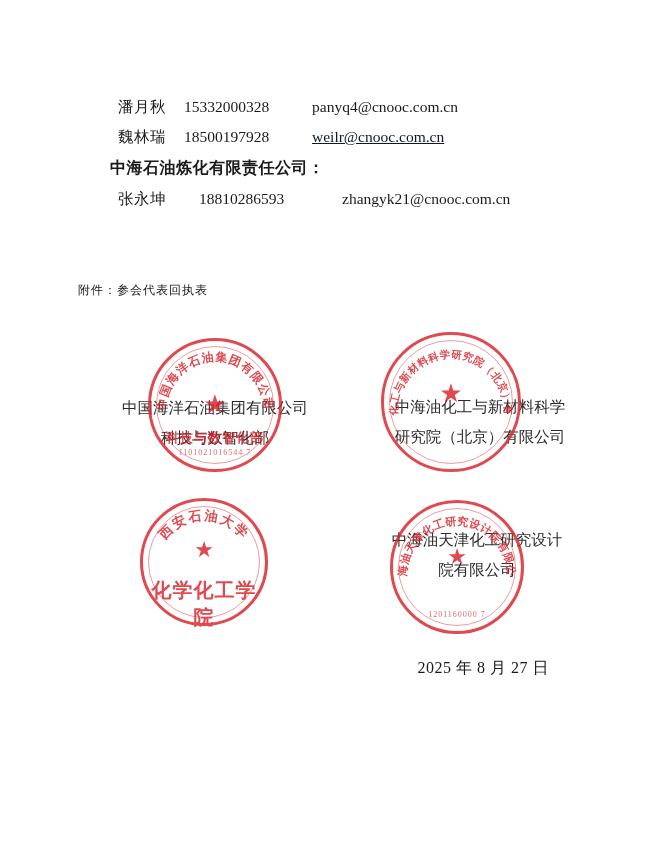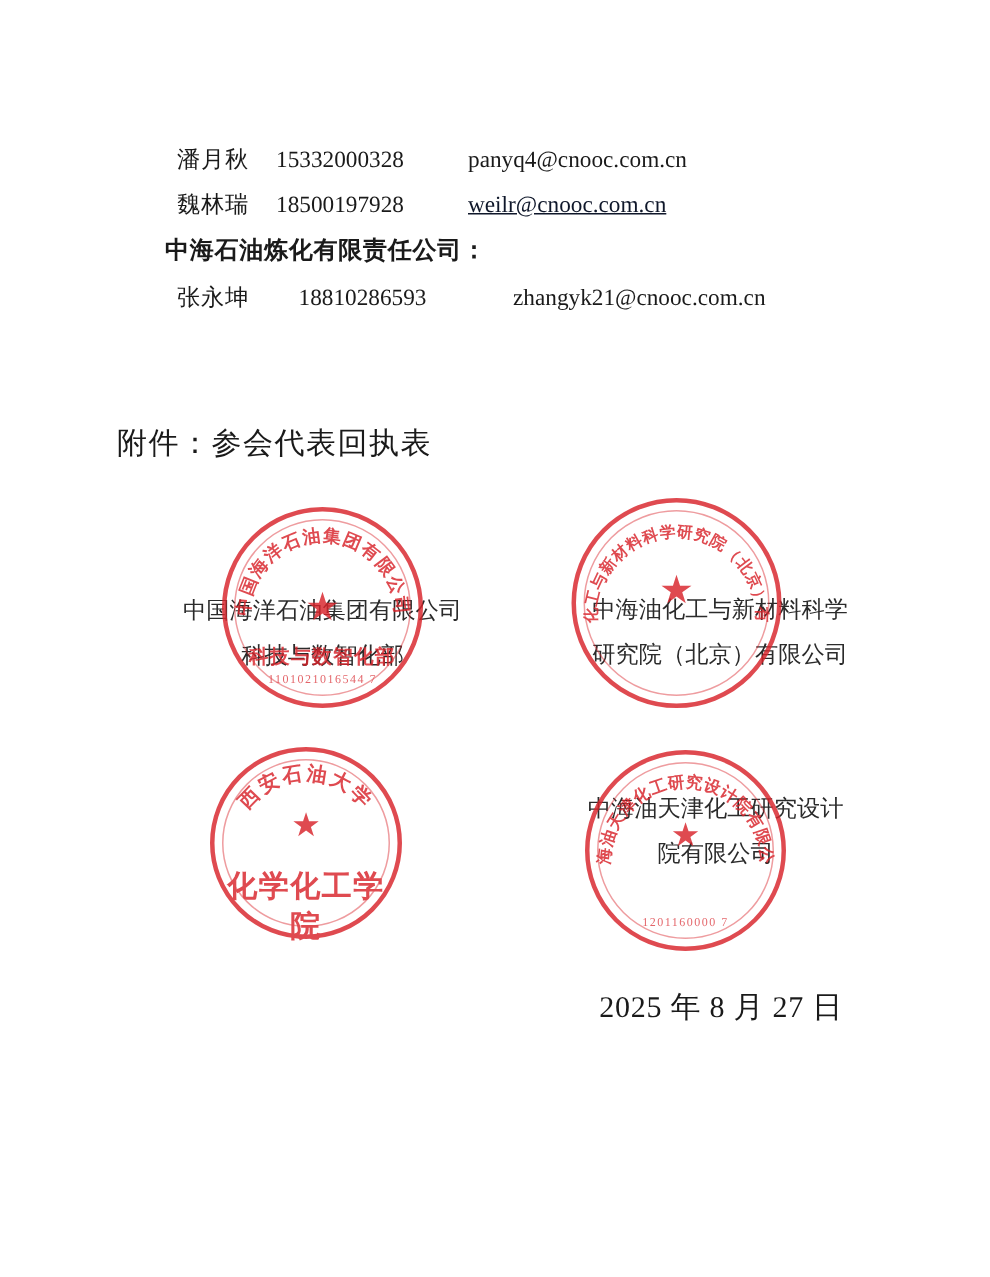--- a/index.html
+++ b/index.html
@@ -60,21 +60,21 @@
   }
   .sub-row {
     margin-left: 0px;
     gap: 15px;
   }
   
   .attachment {
     position: absolute;
     left: 78px;
     top: 282px;
-    font-size: 20px;
+    font-size: 12px;
     letter-spacing: 1px;
   }
   
   .seal-layer {
     position: absolute;
     inset: 0;
     pointer-events: none;
   }
   .org-text {
     position: absolute;
@@ -168,23 +168,23 @@
   #seal-tianjin .mid-line { top: 82px; font-size: 12px; }
 
   
   #org-1 { left: 70px; top: 393px; width: 290px; }
   #org-2 { left: 350px; top: 392px; width: 260px; }
   #org-3 { left: 352px; top: 525px; width: 250px; }
 
   
   .doc-date {
     position: absolute;
-    right: 98px;
+    right: 111px;
     top: 658px;
-    font-size: 20px;
+    font-size: 16px;
     letter-spacing: 0.5px;
   }
 </style>
 </head>
 <body>
 
 <div class="page">
 
   <div class="contacts">
 

